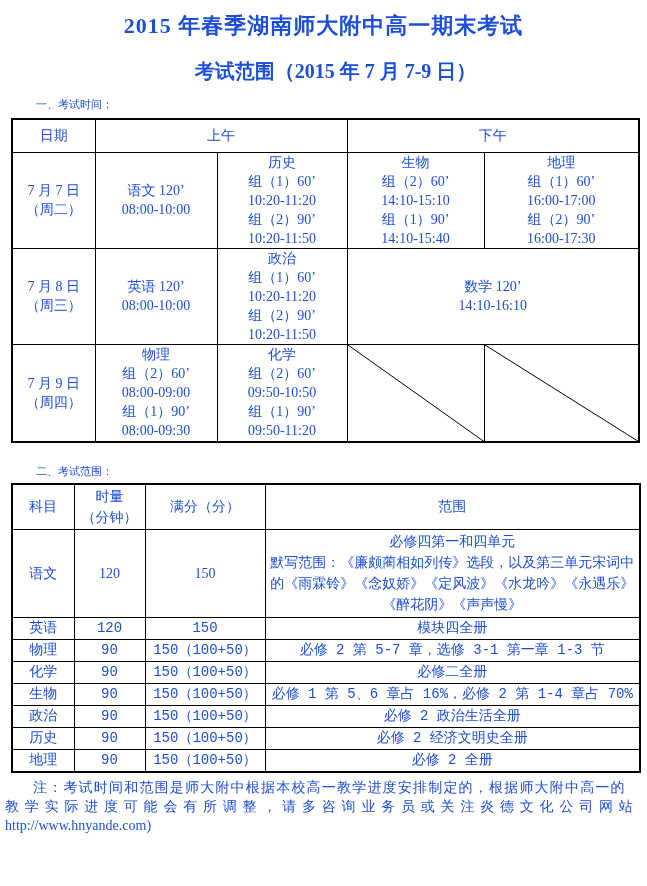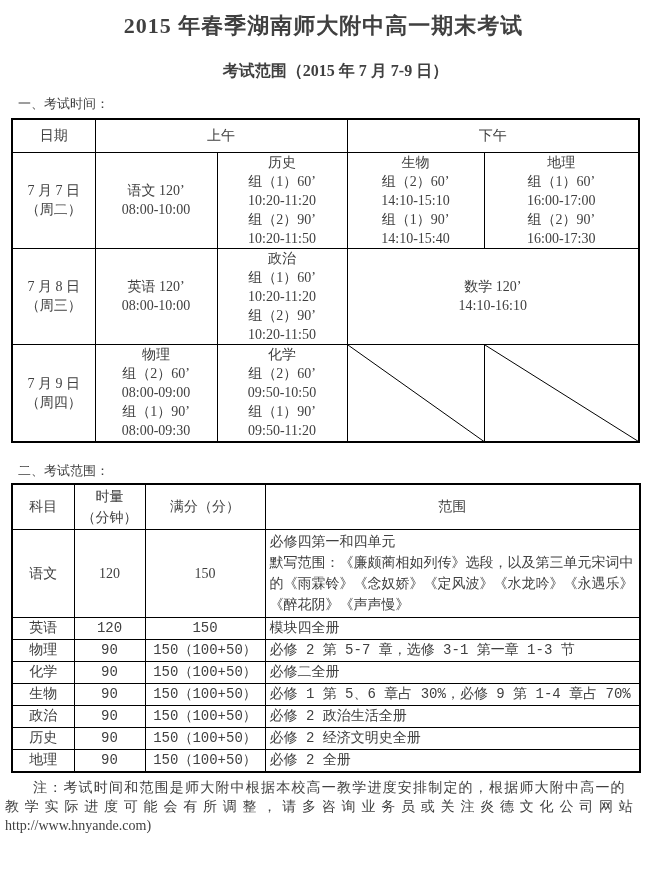--- a/index.html
+++ b/index.html
@@ -1,41 +1,41 @@
 <!DOCTYPE html>
 <html><head>
 <meta charset="utf-8">
 <style>
   html,body { margin:0; padding:0; background:#e8e8e8; }
   .page {
     position:relative;
     width:647px; height:886px;
     margin:0 auto;
     background:#ffffff;
-    color:#404040;
+    color:#1d4ed8;
     font-family:"Liberation Serif","DejaVu Serif",serif;
     overflow:hidden;
   }
   .title {
     margin:0; padding-top:12px;
     text-align:center;
     font-size:22px; font-weight:bold;
     line-height:28px;
     letter-spacing:1px;
   }
   .subtitle {
     margin:20px 0 0 12px;
     text-align:center;
-    font-size:16px; font-weight:bold;
+    font-size:20px; font-weight:bold;
     line-height:22px;
     padding-left:12px;
   }
   .sec {
-    font-size:13px; line-height:18px;
-    padding-left:18px;
+    font-size:11px; line-height:18px;
+    padding-left:36px;
   }
   .sec1 { margin-top:13px; margin-bottom:5px; }
   .sec2 { margin-top:19px; margin-bottom:3px; }
 
   .tbl {
     border-collapse:collapse;
     table-layout:fixed;
     margin-left:11px;
     border:2px solid #000;
   }
@@ -63,21 +63,21 @@
     font-size:14px; line-height:17px;
   }
   .notes .n2 { padding-left:38px; }
 
   .scope { width:628px; }
   .scope th, .scope td { line-height:21px; }
   .scope tr.hdr { height:45px; }
   .scope tr.rcn { height:88px; }
   .scope tr.rmt { height:42px; }
   .scope tr.r1l { height:22px;font-family:Liberation Mono, monospace; }
-  .scope td.range { text-align:left; padding:0 4px; }
+  .scope td.range { text-align:center; padding:0 4px; }
 
   .footer {
     margin:5px 0 0 10px;
     font-size:14px; line-height:19px;
   }
   .footer .f1 { text-indent:23px; letter-spacing:1.2px; white-space:nowrap; }
   .footer .f2 { margin-left:-5px; letter-spacing:5.8px; white-space:nowrap; }
   .footer .f3 { margin-left:-5px; }
 </style>
 </head>
@@ -205,21 +205,21 @@
       <tr class="r1l">
         <td>化学</td>
         <td>90</td>
         <td>150（100+50）</td>
         <td class="range">必修二全册</td>
       </tr>
       <tr class="r1l">
         <td>生物</td>
         <td>90</td>
         <td>150（100+50）</td>
-        <td class="range">必修 1 第 5、6 章占 30%，必修 9 第 1-4 章占 70%</td>
+        <td class="range">必修 1 第 5、6 章占 16%，必修 2 第 1-4 章占 70%</td>
       </tr>
       <tr class="r1l">
         <td>政治</td>
         <td>90</td>
         <td>150（100+50）</td>
         <td class="range">必修 2 政治生活全册</td>
       </tr>
       <tr class="r1l">
         <td>历史</td>
         <td>90</td>

